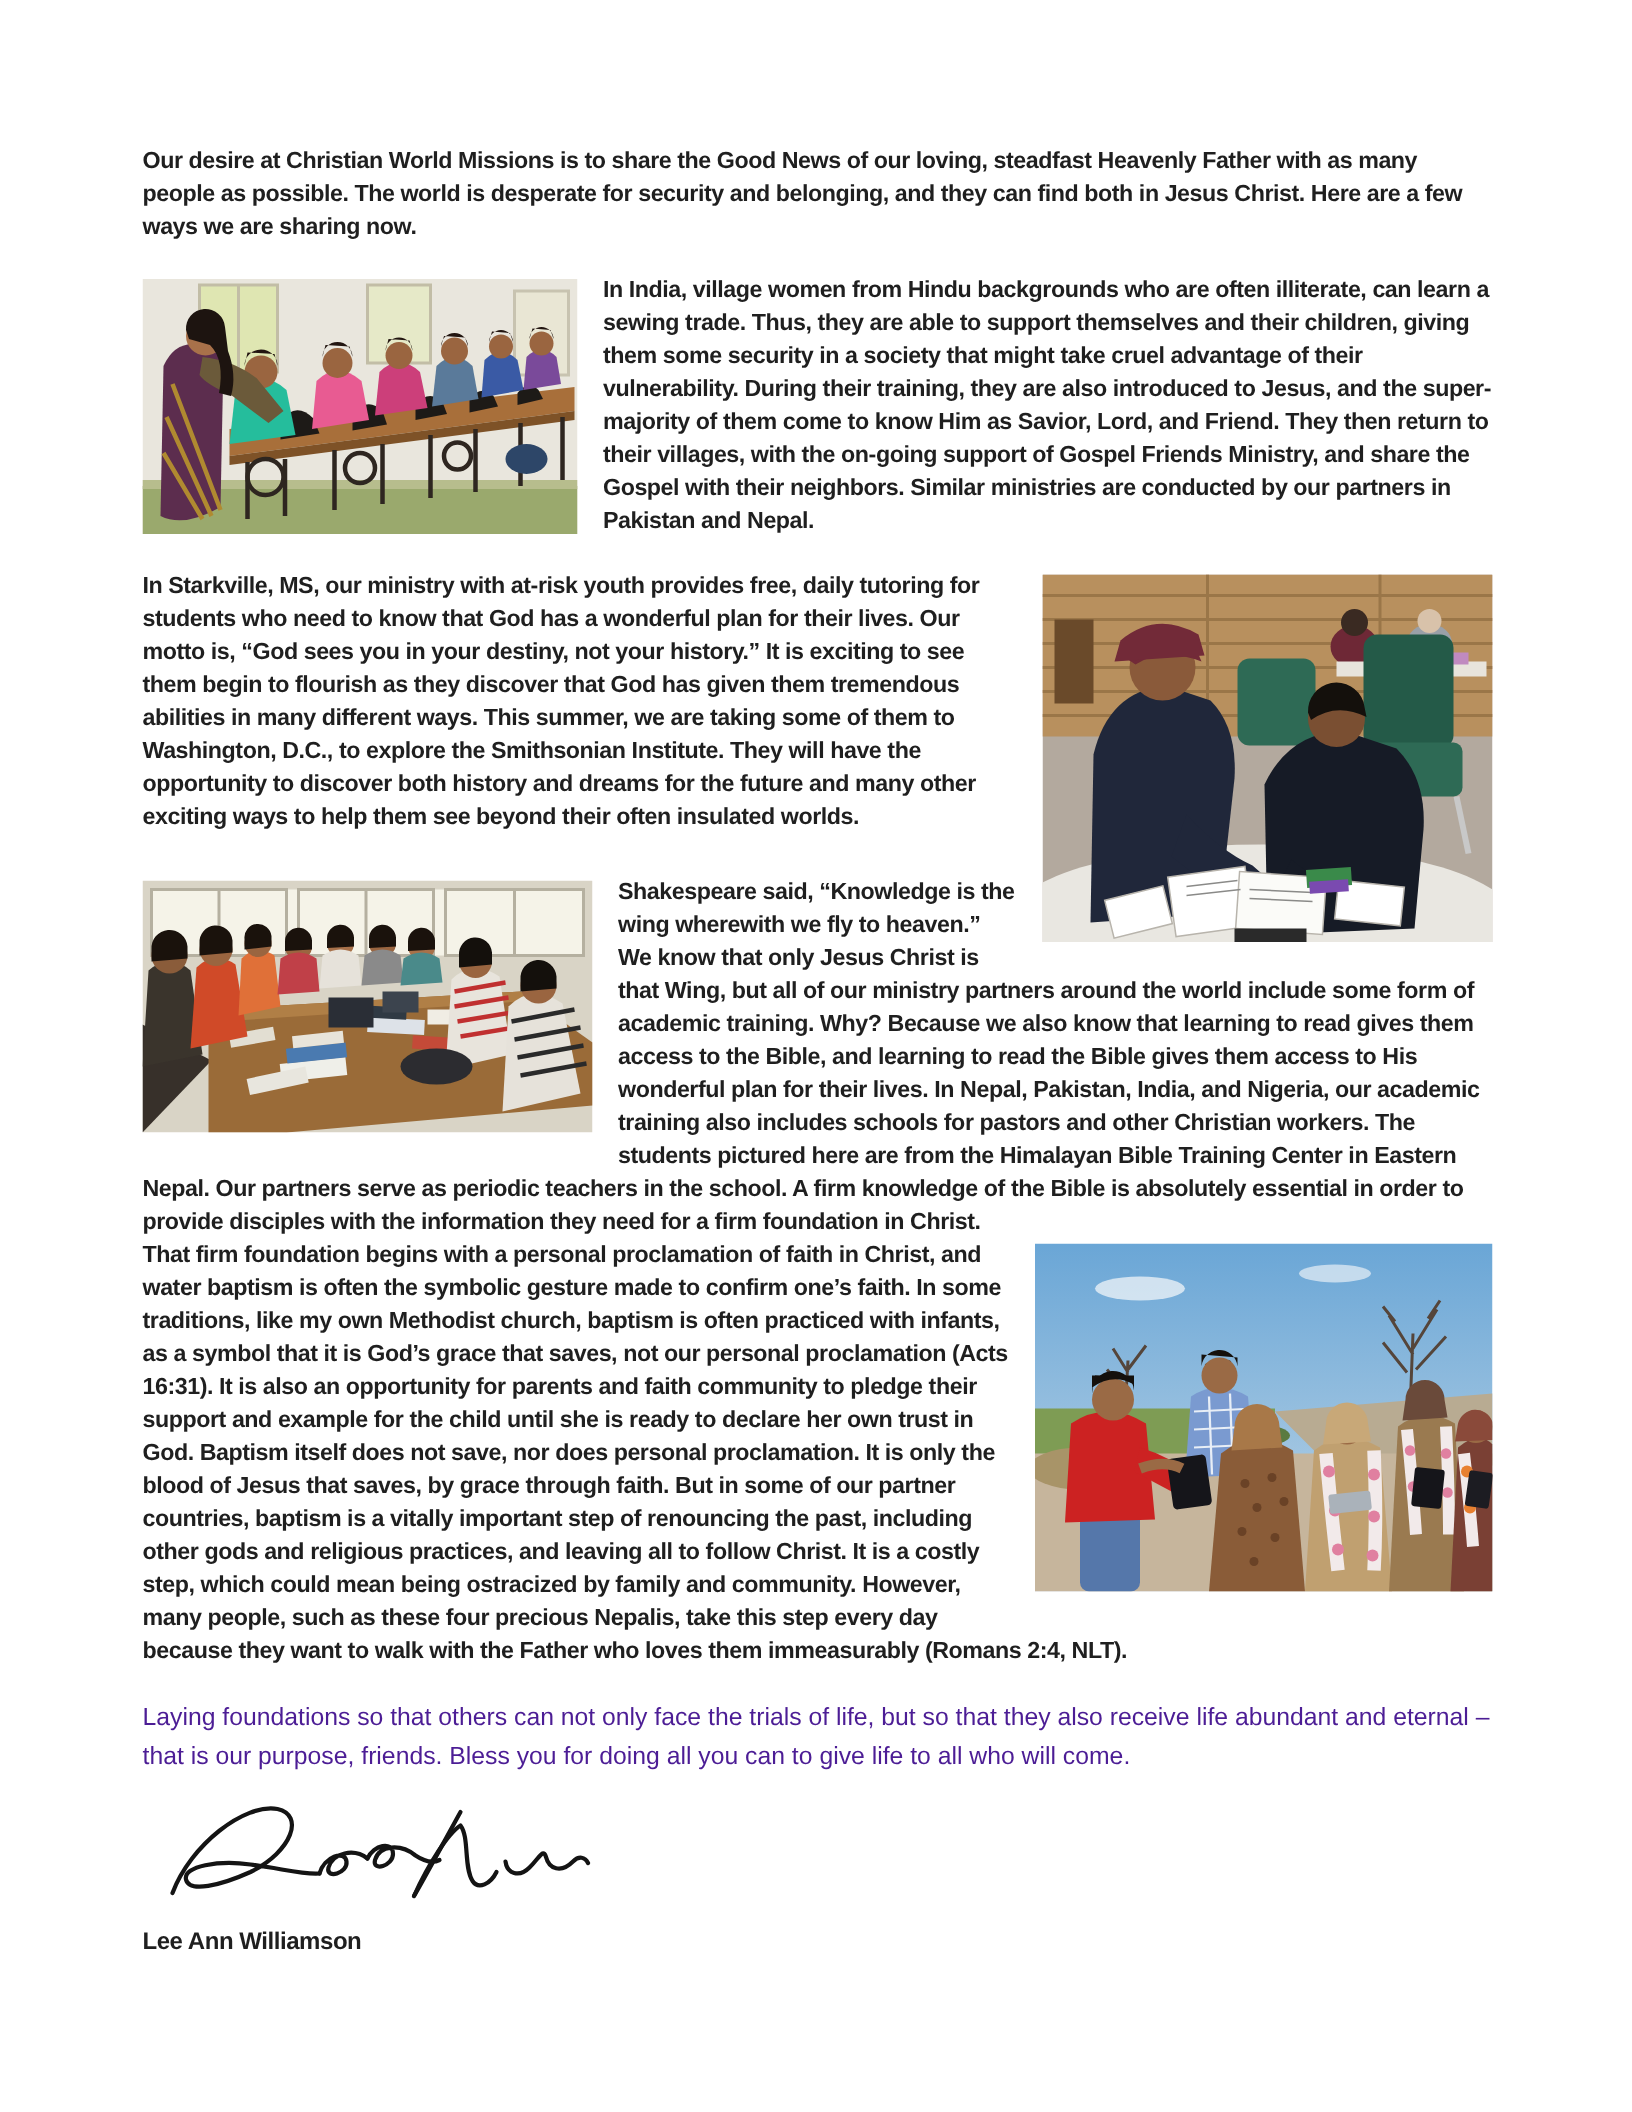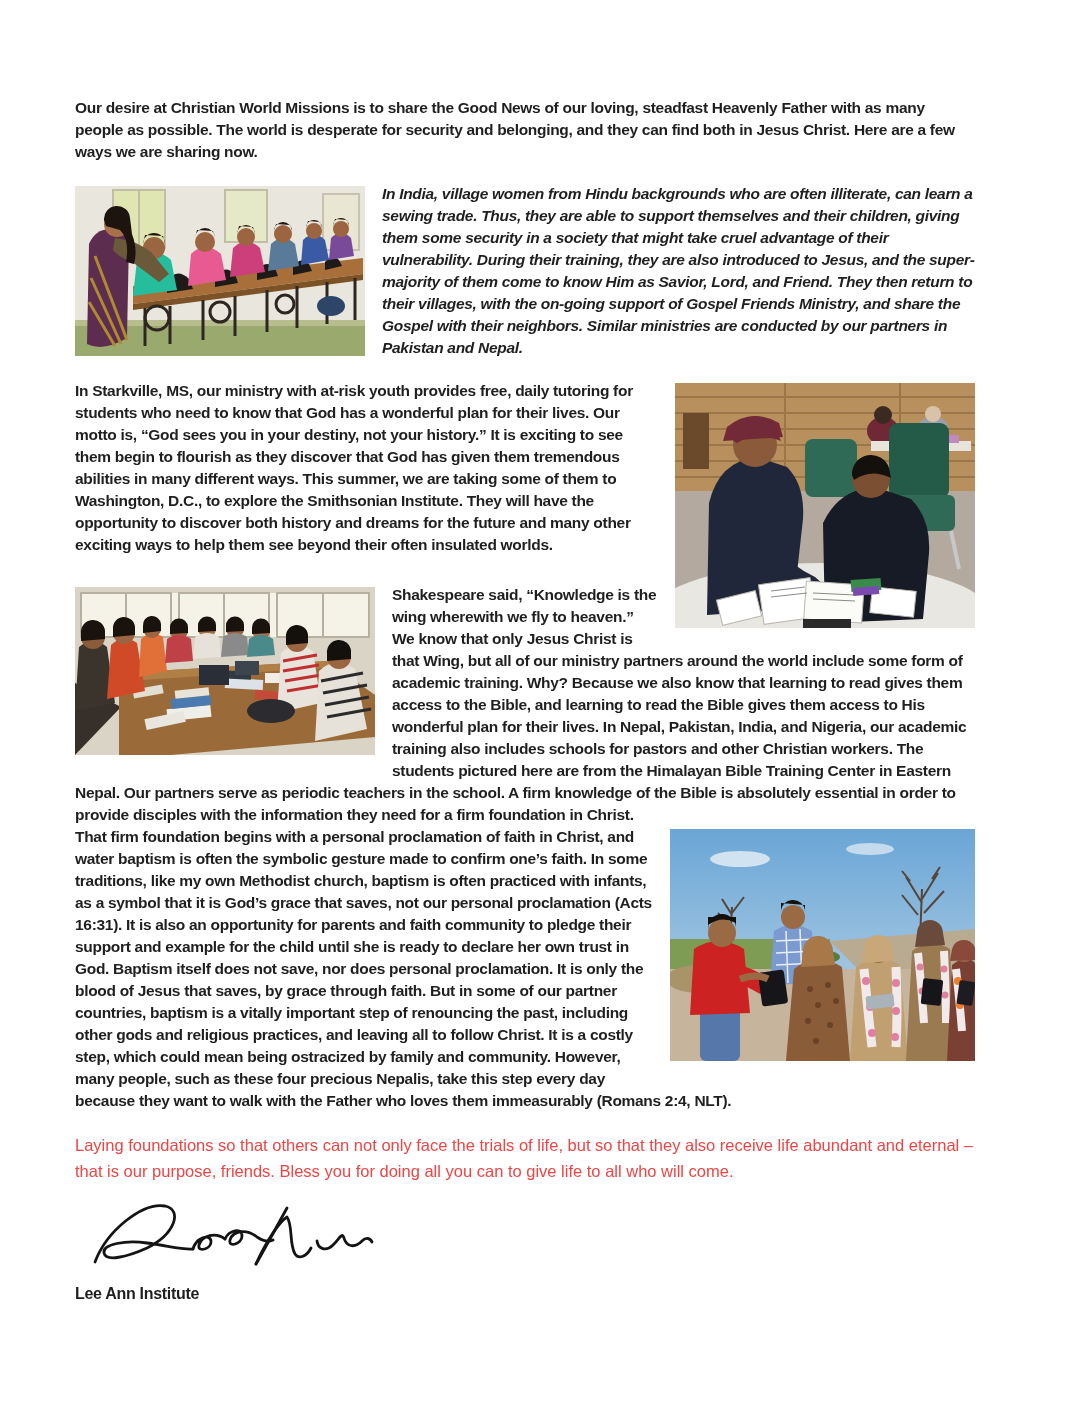--- a/index.html
+++ b/index.html
@@ -1,36 +1,36 @@
 <!DOCTYPE html>
 <html><head>
 <meta charset="utf-8">
 <style>
   html,body{margin:0;padding:0;background:#ffffff;}
   body{width:1088px;min-height:1408px;font-family:"Liberation Sans",sans-serif;color:#1f1f1f;}
-  .page{padding:97px 93px 40px 75px;width:900px;box-sizing:content-box;}
+  .page{padding:97px 93px 40px 95px;width:900px;box-sizing:content-box;}
   .body-text{font-size:15.5px;font-weight:700;line-height:22px;letter-spacing:-0.3px;margin:0;text-align:left;}
   .sec-gap{margin-top:16px;}
   .photo{display:block;border:0;}
   .ph-left{float:left;margin:3px 17px 8px 0;}
   .ph-right{float:right;margin:3px 0 8px 18px;}
   .clear{clear:both;height:0;overflow:hidden;}
-  .closing{font-size:16.5px;font-weight:400;line-height:26px;letter-spacing:0;color:#ef4444;margin:20px 0 0 0;}
+  .closing{font-size:16.5px;font-weight:400;line-height:26px;letter-spacing:0;color:#4c1d95;margin:20px 0 0 0;}
   .valediction{font-size:16px;font-weight:700;letter-spacing:-0.3px;margin:24px 0 0 0;}
   .signature{margin:10px 0 0 4px;}
   .sig-name{font-size:16px;font-weight:700;letter-spacing:-0.3px;margin:2px 0 0 0;}
 </style>
 </head>
 <body>
 
 <div class="page">
 
   <p class="body-text">Our desire at Christian World Missions is to share the Good News of our loving, steadfast Heavenly Father with as many people as possible.  The world is desperate for security and belonging, and they can find both in Jesus Christ.  Here are a few ways we are sharing now.</p>
 
-  <div class="sec-gap" style="margin-top:20px;font-style:italic;">
+  <div class="sec-gap" style="margin-top:20px;">
     <svg class="photo ph-left" width="290" height="170" viewBox="0 0 290 170" role="img" aria-label="Village women in colorful saris learning to sew at treadle machines in India">
       <rect width="290" height="170" fill="#e9e6dd"></rect>
       <rect x="38" y="4" width="52" height="58" fill="#dfe6b2" stroke="#c2bda6" stroke-width="2"></rect>
       <line x1="64" y1="4" x2="64" y2="62" stroke="#c2bda6" stroke-width="2"></line>
       <rect x="150" y="4" width="42" height="52" fill="#e6e9c8" stroke="#c2bda6" stroke-width="2"></rect>
       <rect x="248" y="8" width="36" height="56" fill="#e9e6d4" stroke="#c8c3b0" stroke-width="2"></rect>
       <rect x="0" y="138" width="290" height="32" fill="#9aa96d"></rect>
       <rect x="0" y="134" width="290" height="6" fill="#b7bd8d"></rect>
       <polygon points="58,100 288,72 288,88 58,118" fill="#a86f3a"></polygon>
       <polygon points="58,118 288,88 288,94 58,124" fill="#7e5227"></polygon>
@@ -339,15 +339,15 @@
     <g fill="none" stroke="#141414" stroke-width="2.8" stroke-linecap="round" stroke-linejoin="round">
       <path d="M16,68 C28,36 64,8 86,12 C104,16 96,40 68,54 C48,63 27,68 25,59 C23,50 47,46 68,49 C90,52 104,56 114,55"></path>
       <path d="M114,55 C117,44 131,39 132,47 C133,55 118,59 120,51 C123,41 137,38 146,45"></path>
       <path d="M146,45 C150,36 163,33 163,42 C163,50 149,54 151,46 C154,36 168,35 178,43 C184,47 190,48 194,46"></path>
       <path d="M208,14 C198,32 184,58 177,70"></path>
       <path d="M177,70 C187,48 200,28 208,23 C214,31 210,50 216,60 C220,66 228,62 232,54"></path>
       <path d="M238,47 C239,55 247,58 254,51 C261,44 263,38 265,44 C267,52 275,55 283,47 C287,43 291,44 293,48"></path>
     </g>
   </svg>
 
-  <p class="sig-name">Lee Ann Institute</p>
+  <p class="sig-name">Lee Ann Williamson</p>
 
 </div>
 
 </body></html>

